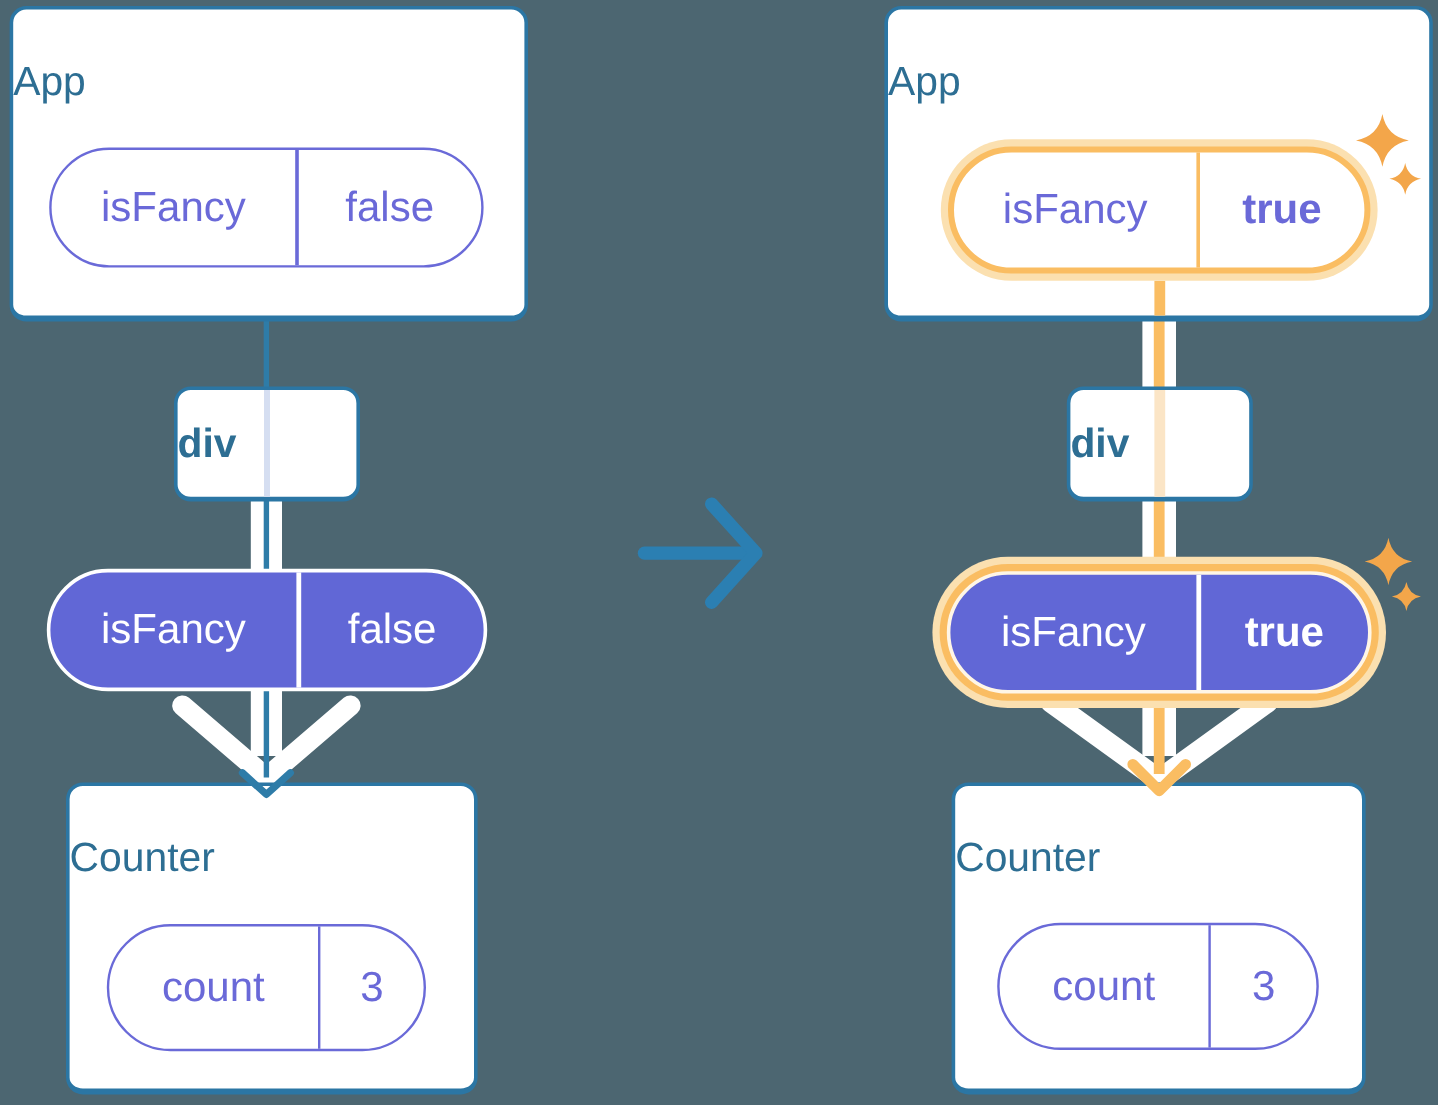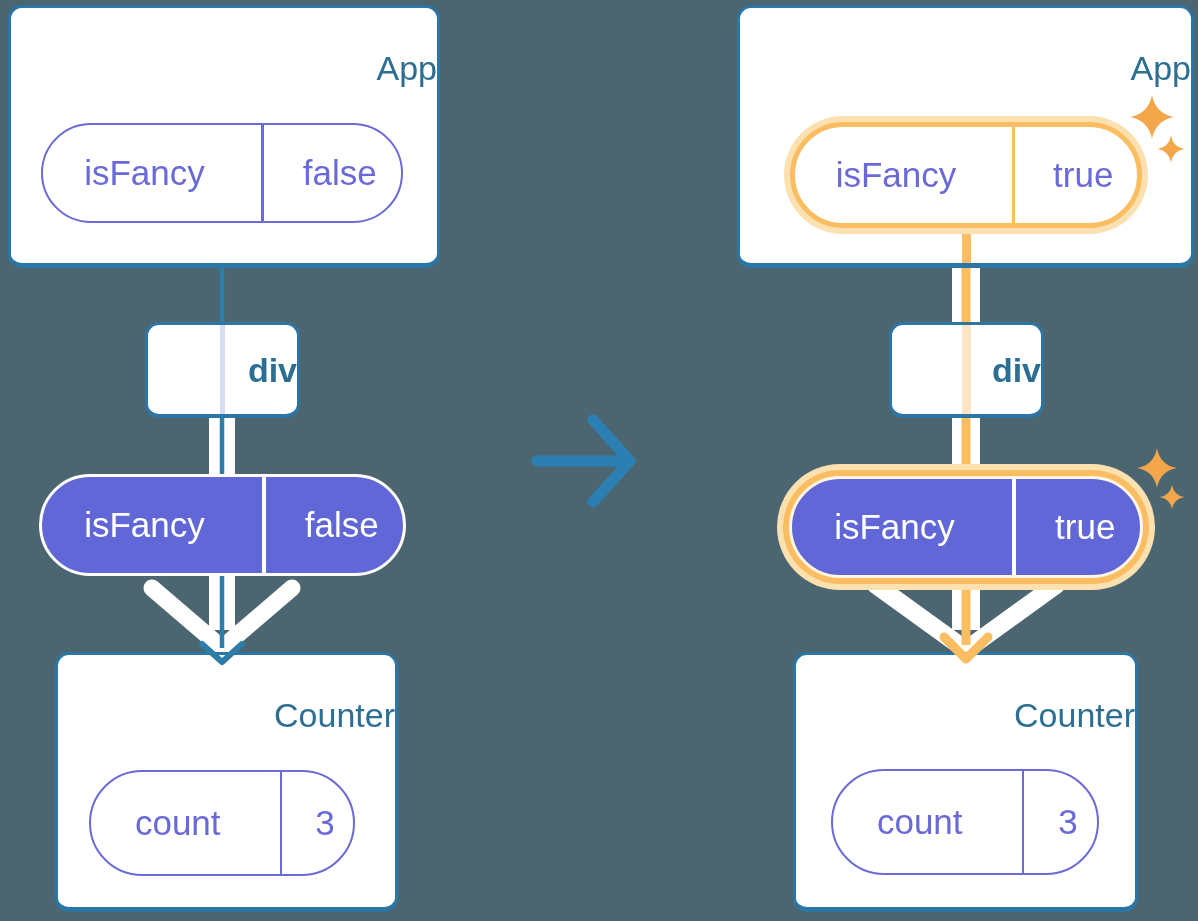--- a/index.html
+++ b/index.html
@@ -17,40 +17,39 @@
   .card{
     position:absolute;
     background:#FFFFFF;
     border:3px solid #2B76A4;
     border-bottom-width:5px;
     border-radius:14px;
     box-sizing:border-box;
   }
   .card-title{
     position:absolute;left:0;right:0;top:38px;
-    text-align:right;
+    text-align:left;
     font-size:34px;line-height:44px;font-weight:500;
     color:#2D6E93;
   }
   .div-card .card-title{top:23px;font-weight:bold;}
 
   .pill{
     position:absolute;
     display:flex;
     box-sizing:border-box;
     border-radius:999px;
     align-items:stretch;
-    gap:15px;
   }
   .pill .cell{
     display:flex;align-items:center;justify-content:center;
     font-size:35px;
   }
   .pill .divider{flex:0 0 auto;}
-  .bold{font-weight:400;}
+  .bold{font-weight:700;}
 
   
   .pill-outline{border:2.5px solid #6A6AD8;background:#FFFFFF;color:#6A69D8;}
   .pill-outline .divider{width:2.5px;background:#6A6AD8;}
 
   
   .pill-purple{border:3px solid #FFFFFF;background:#6167D6;color:#FFFFFF;}
   .pill-purple .divider{width:3.5px;background:#FFFFFF;}
 
   

